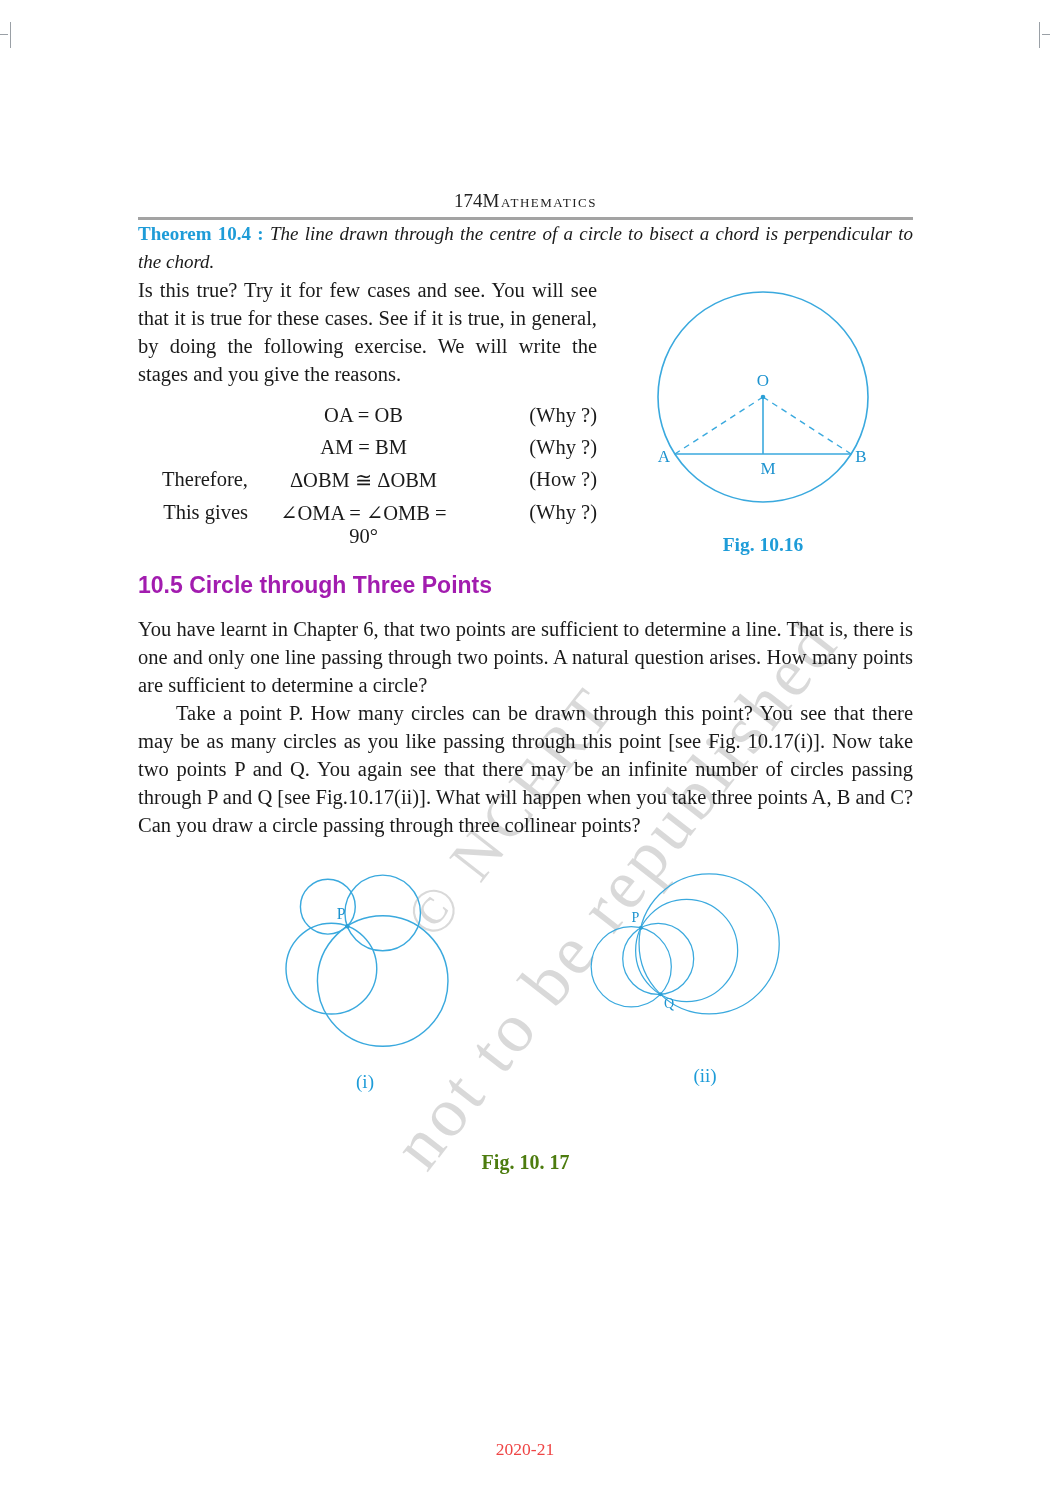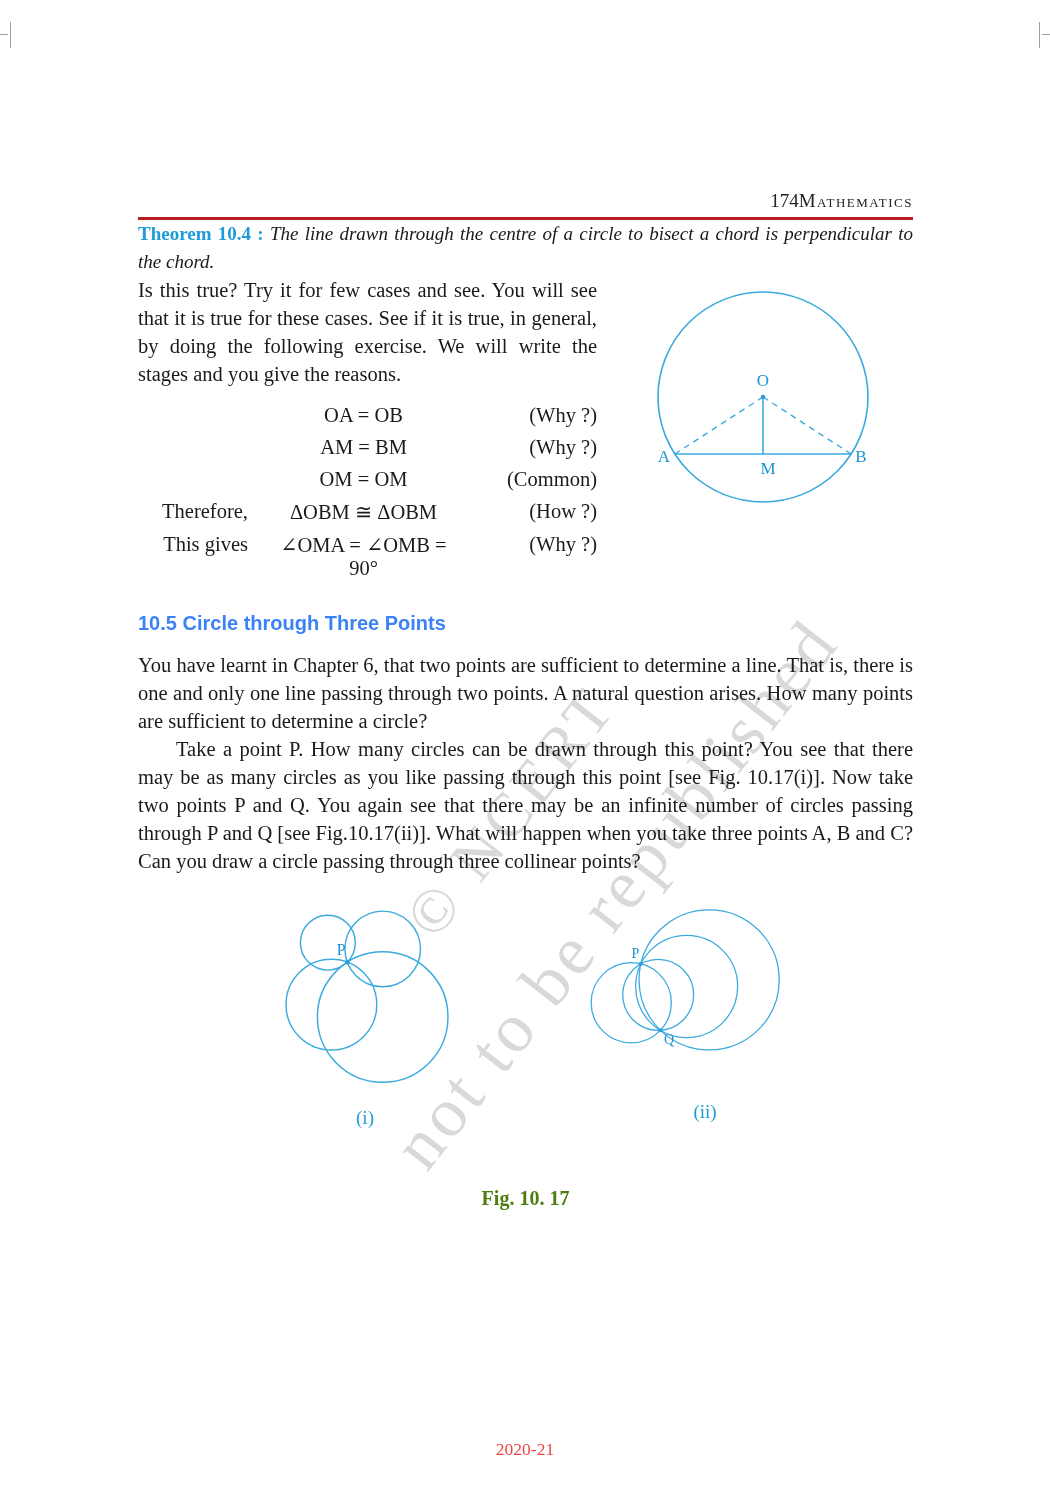--- a/index.html
+++ b/index.html
@@ -37,23 +37,23 @@
 
   .content {
     position: relative;
     z-index: 2;
     padding: 190px 137px 0 138px;
   }
 
   
   .header {
     display: flex;
-    justify-content: flex-end;
+    justify-content: center;
     align-items: baseline;
-    border-bottom: 3px solid #b91c1c;
+    border-bottom: 3px solid #a3a3a3;
     padding-bottom: 5px;
   }
   .page-num { font-size: 19px; color: #222; }
   .running-title { font-size: 19px; color: #222; font-variant: small-caps; letter-spacing: 1.5px; }
 
   
   .theorem { font-size: 19px; line-height: 28px; text-align: justify; }
   .theorem-label { color: #1e9cd8; font-weight: bold; }
   .theorem-text { font-style: italic; }
 
@@ -82,24 +82,24 @@
   
   .equations { width: 505px; margin-top: 16px; font-size: 20.5px; }
   .eq-row { display: grid; grid-template-columns: 110px 1fr 118px; margin-bottom: 9px; gap: 16px; }
   .eq-prefix { text-align: right; }
   .eq-body   { text-align: center; }
   .eq-reason { text-align: right; }
 
   
   .section-heading {
     clear: both;
-    margin-top: 32px;
-    font-size: 20px;
+    margin-top: 24px;
+    font-size: 23px;
     font-weight: bold;
-    color: #3b82f6;
+    color: #a21caf;
     font-family: "Liberation Sans", sans-serif;
   }
   .section-para { margin-top: 16px; }
 
   
   .figures {
     display: flex;
     gap: 100px;
     align-items: flex-start;
     margin-top: 34px;
@@ -159,39 +159,35 @@
         <line x1="36.8" y1="172" x2="213.2" y2="172" class="fig-stroke"></line>
         <line x1="125" y1="115" x2="125" y2="172" class="fig-stroke"></line>
         <line x1="125" y1="115" x2="36.8" y2="172" class="fig-dash"></line>
         <line x1="125" y1="115" x2="213.2" y2="172" class="fig-dash"></line>
         <circle cx="125" cy="115" r="2.3" class="fig-dot"></circle>
         <text x="125" y="104" text-anchor="middle" class="fig-label">O</text>
         <text x="26" y="180" text-anchor="middle" class="fig-label">A</text>
         <text x="223" y="180" text-anchor="middle" class="fig-label">B</text>
         <text x="130" y="192" text-anchor="middle" class="fig-label">M</text>
       </svg>
+      <div class="fig-caption">Fig. 10.16</div>
     </div>
 
     <p class="para">Is this true? Try it for few cases and see. You will see that it is true for these cases. See if it is true, in general, by doing the following exercise. We will write the stages and you give the reasons.</p>
 
     <div class="equations">
       <div class="eq-row">
         <span class="eq-prefix"></span>
         <span class="eq-body">OA = OB</span>
         <span class="eq-reason">(Why ?)</span>
       </div>
       <div class="eq-row">
         <span class="eq-prefix"></span>
         <span class="eq-body">AM = BM</span>
         <span class="eq-reason">(Why ?)</span>
-      </div>
-      <div class="eq-row">
-        <span class="eq-prefix"></span>
-        <span class="eq-body">OM = OM</span>
-        <span class="eq-reason">(Common)</span>
       </div>
       <div class="eq-row">
         <span class="eq-prefix">Therefore,</span>
         <span class="eq-body">ΔOBM ≅ ΔOBM</span>
         <span class="eq-reason">(How ?)</span>
       </div>
       <div class="eq-row">
         <span class="eq-prefix">This gives</span>
         <span class="eq-body">∠OMA = ∠OMB = 90°</span>
         <span class="eq-reason">(Why ?)</span>

